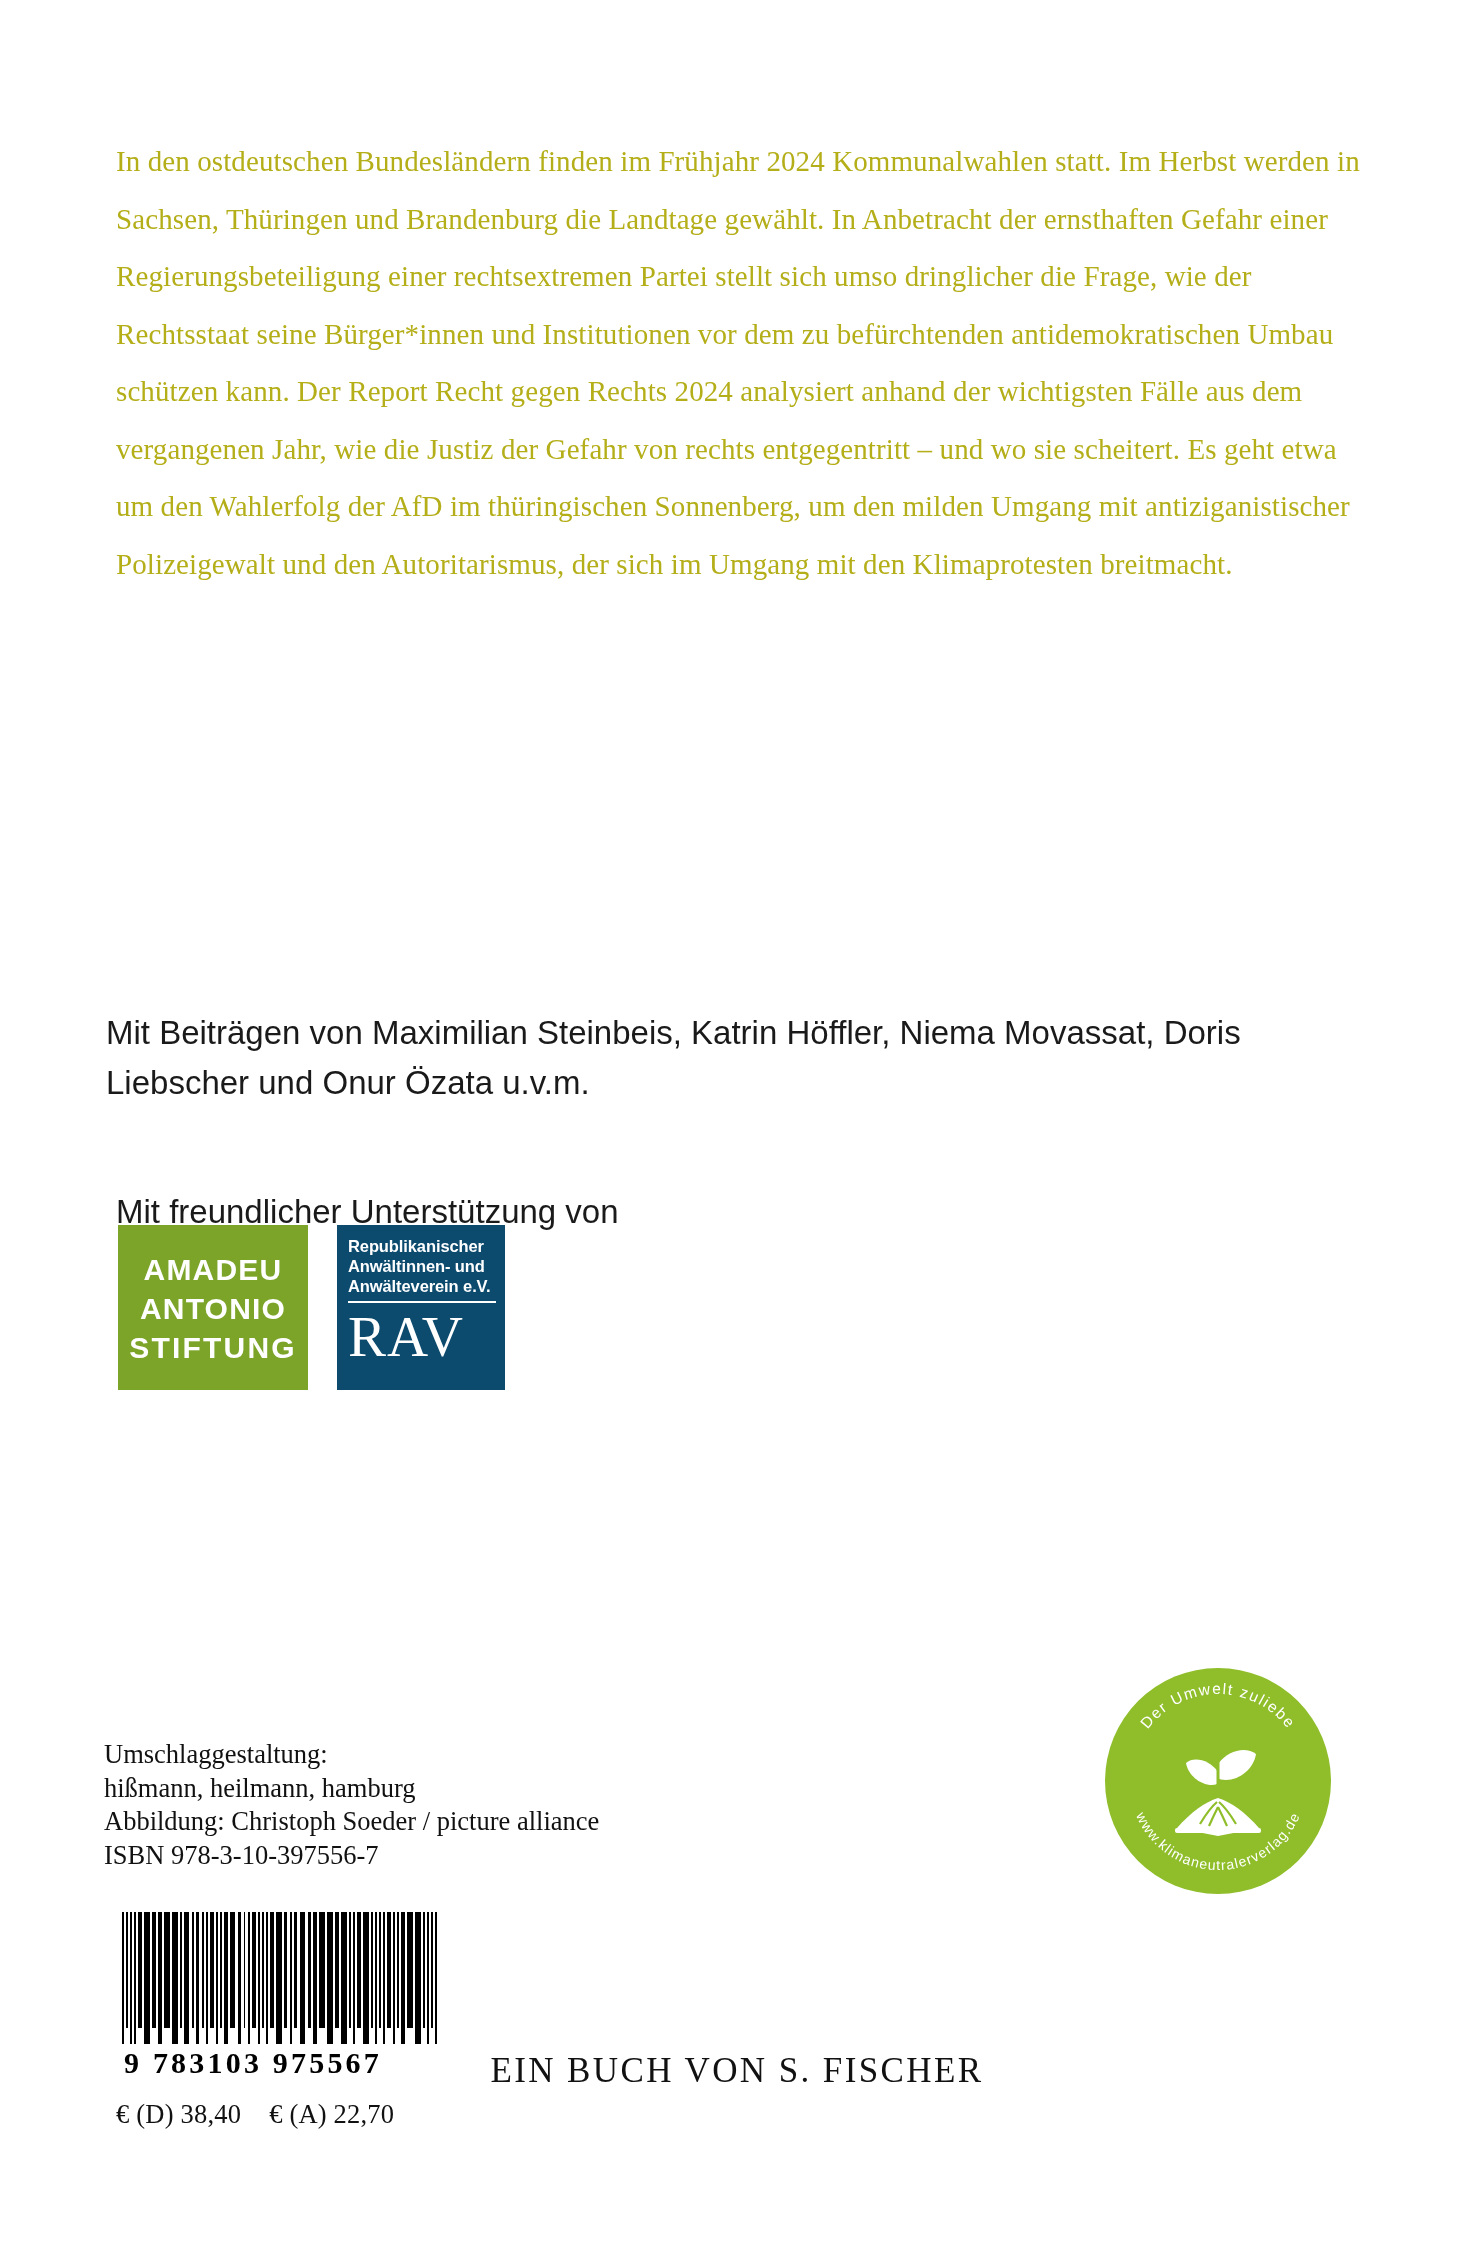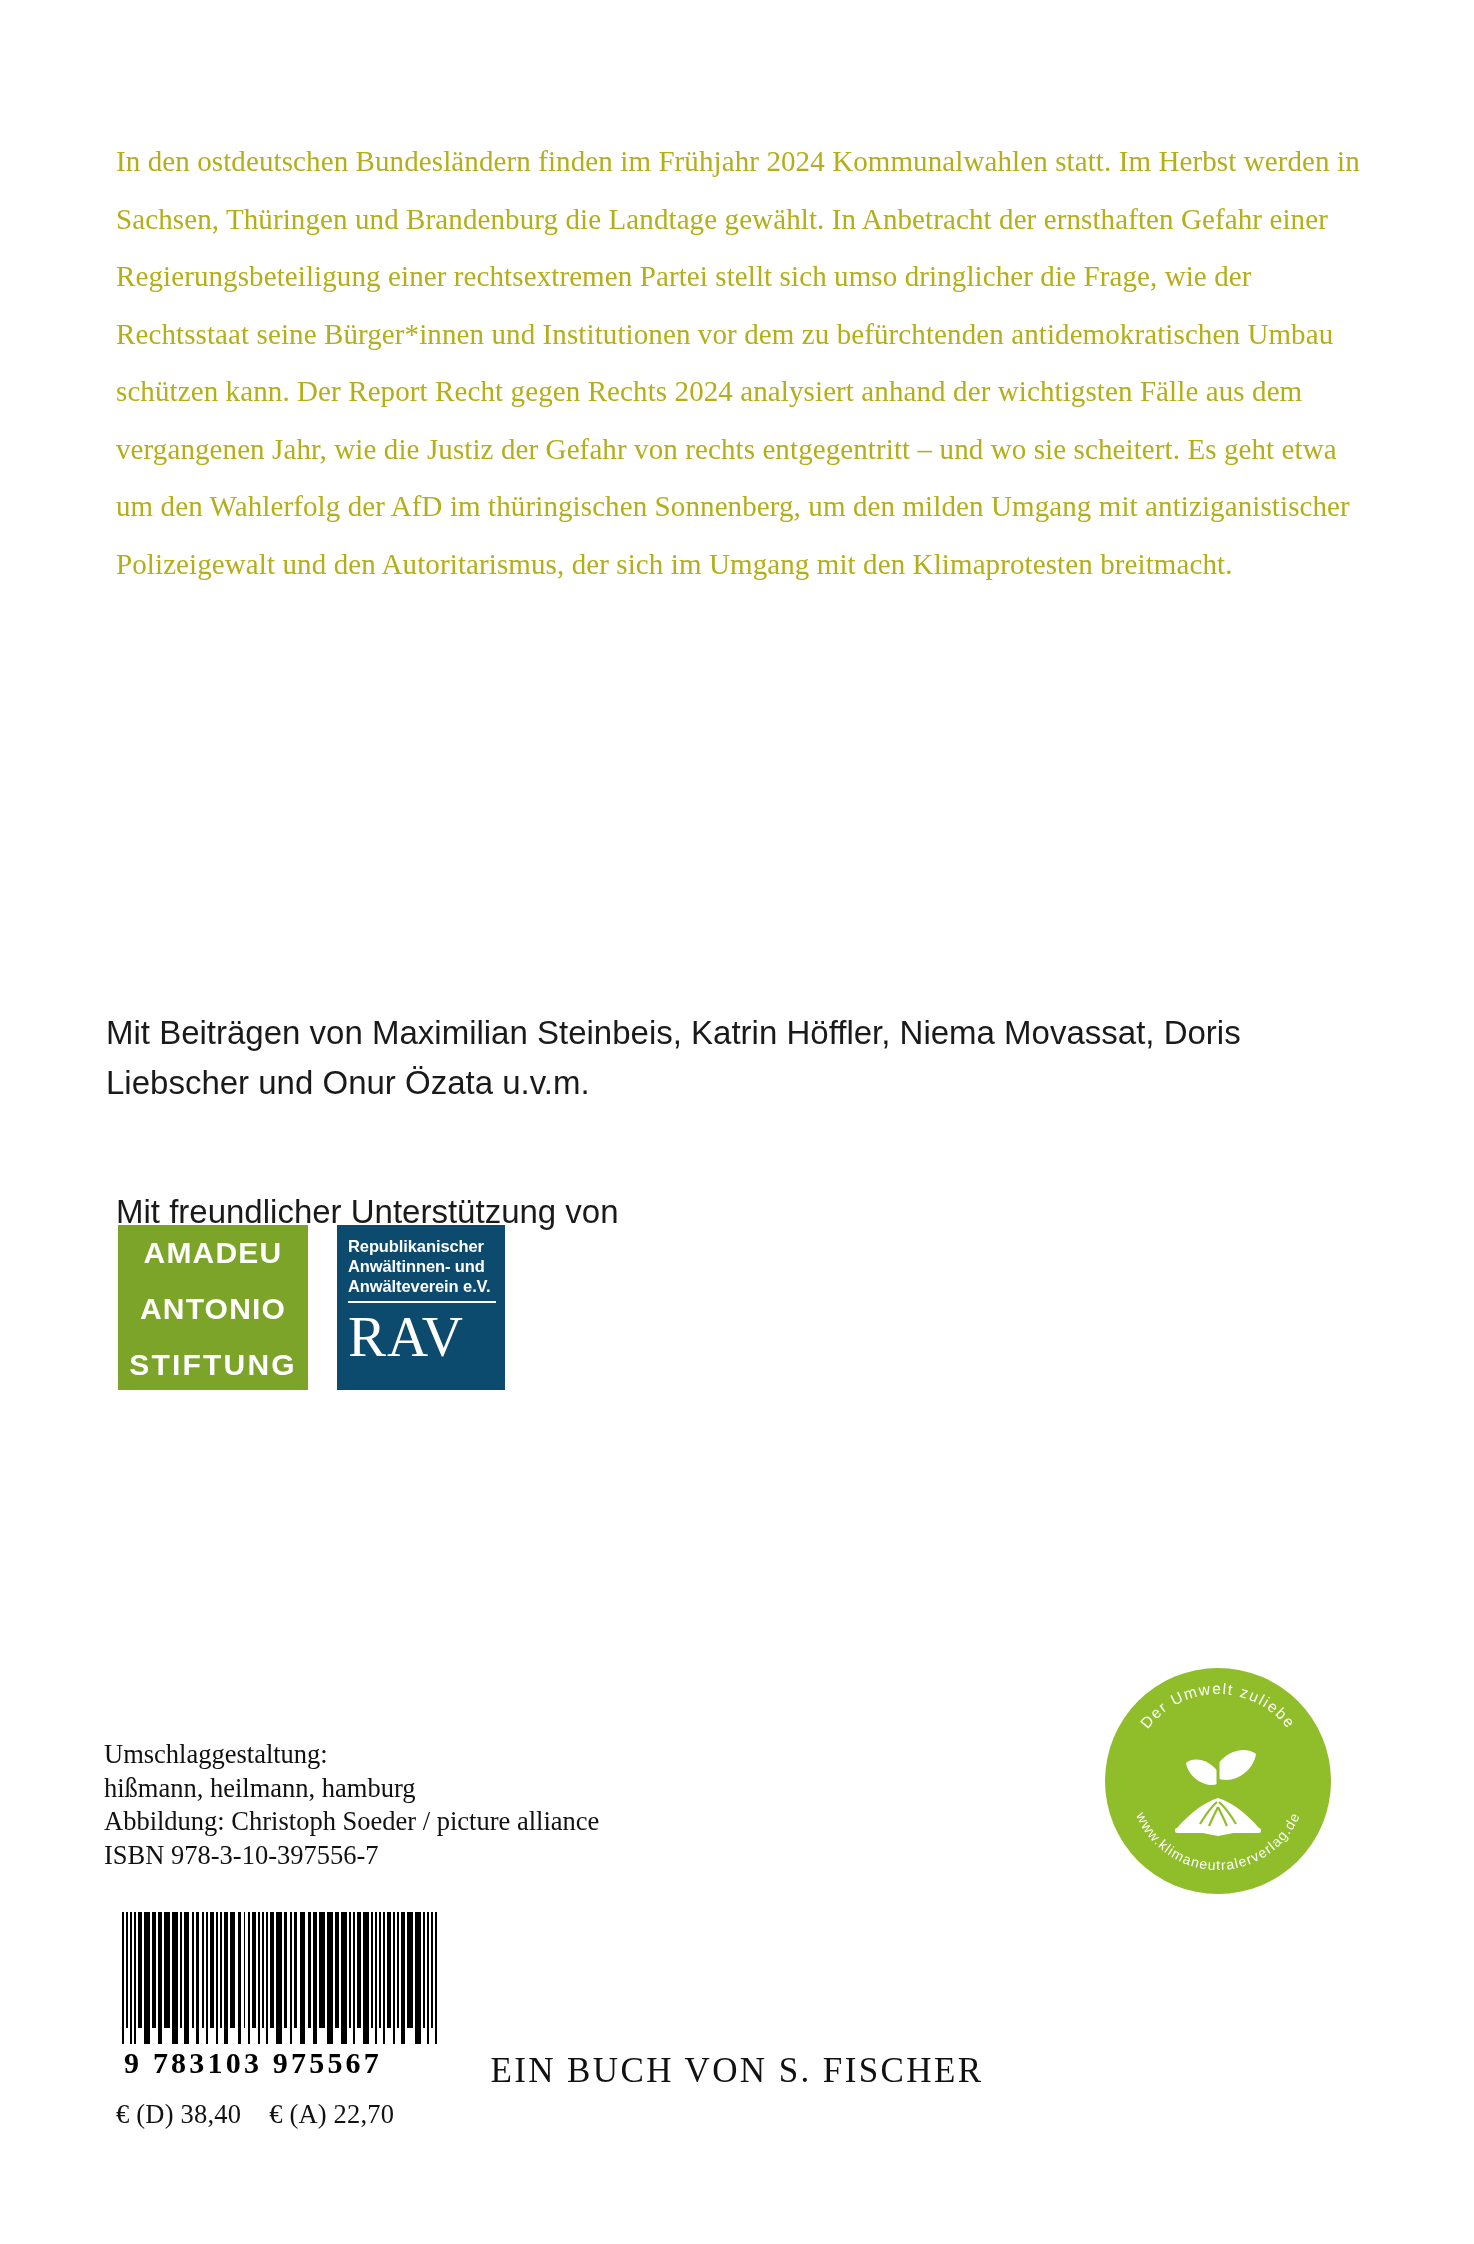--- a/index.html
+++ b/index.html
@@ -68,21 +68,21 @@
   }
 
   .logo-amadeu {
     width: 190px;
     height: 165px;
     background: #7ba428;
     display: flex;
     flex-direction: column;
     align-items: center;
     justify-content: center;
-    gap: 20px;
+    gap: 3px;
     padding-top: 2px;
     box-sizing: border-box;
   }
   .logo-amadeu span {
     color: #ffffff;
     font-family: "Liberation Sans", sans-serif;
     font-weight: bold;
     font-size: 31px;
     letter-spacing: 0.5px;
     line-height: 36px;

